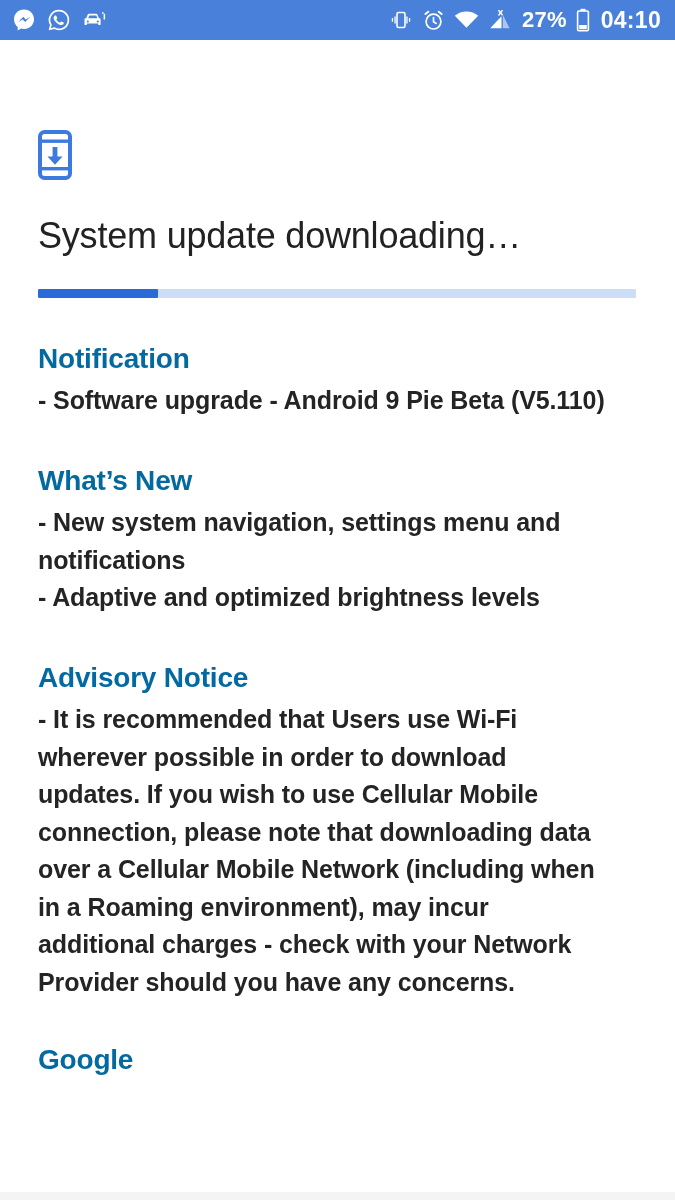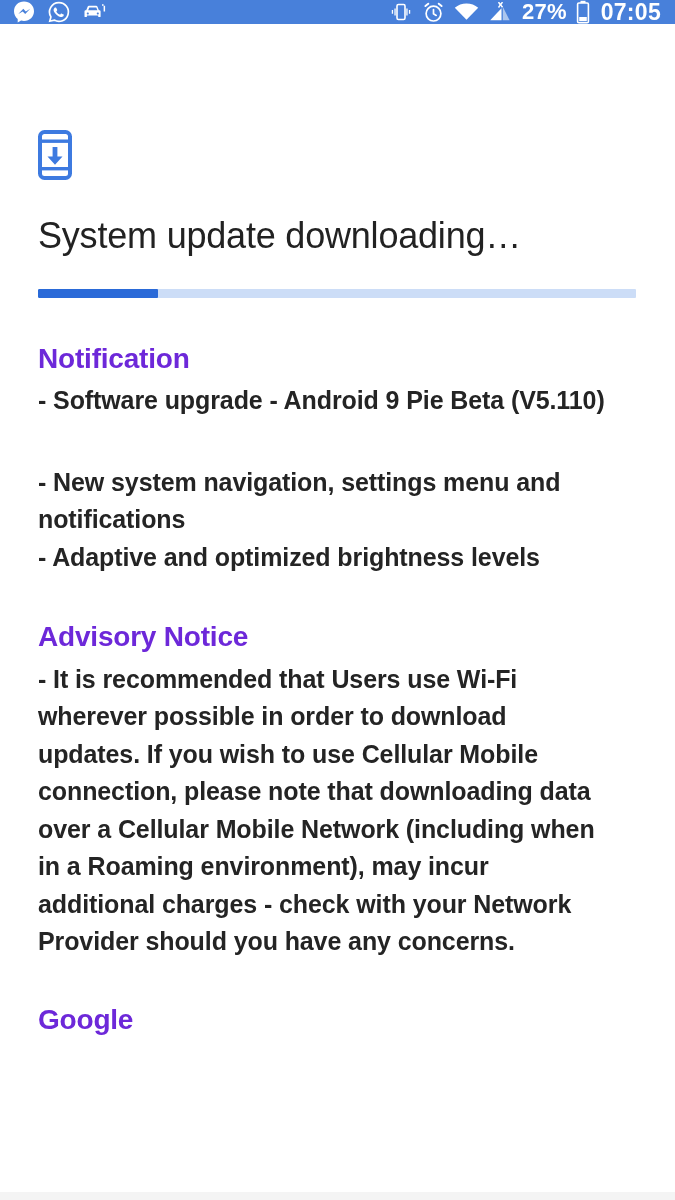--- a/index.html
+++ b/index.html
@@ -7,21 +7,21 @@
     width:675px; height:1200px;
     background:#ffffff;
     font-family:"Liberation Sans", sans-serif;
     overflow:hidden;
   }
   body { position:relative; }
 
   
   .statusbar{
     position:absolute; top:0; left:0;
-    width:675px; height:24px;
+    width:675px; height:40px;
     background:#4880da;
     display:flex; align-items:center;
     padding:0 14px 0 12px;
     color:#ffffff;
   }
   .sb-left{ display:flex; align-items:center; gap:11px; }
   .sb-right{ display:flex; align-items:center; gap:9px; margin-left:auto; }
   .sb-icon{ display:block; line-height:0; }
   .sb-text{
     font-size:22px; font-weight:700; letter-spacing:.2px;
@@ -53,21 +53,21 @@
     position:relative; overflow:hidden;
   }
   .progress-fill{
     position:absolute; top:0; left:0; height:100%;
     background:#2a6ad8; border-radius:1px;
   }
 
   .section{ margin-top:44px; }
   .section.tight{ margin-top:42px; }
   .sec-head{
-    font-size:28px; font-weight:700; color:#6d28d9;
+    font-size:28px; font-weight:700; color:#0369a1;
     letter-spacing:-.2px; line-height:1.2;
     margin-bottom:7px;
   }
   .sec-line{
     font-size:25px; font-weight:700; color:#242424;
     line-height:1.50; letter-spacing:-.1px;
   }
   .bottom-rule{
     position:absolute; left:0; bottom:0;
     width:675px; height:8px; background:#f4f4f4;
@@ -125,21 +125,21 @@
       </svg>
     </span>
     <span class="sb-text">27%</span>
     <span class="sb-icon">
       <svg width="14" height="24" viewBox="0 0 14 24">
         <rect x="4.5" y="0.8" width="5" height="2.2" fill="#ffffff"></rect>
         <rect x="1.6" y="3" width="10.8" height="19.8" rx="1.3" fill="none" stroke="#ffffff" stroke-width="1.6"></rect>
         <rect x="3.2" y="17" width="7.6" height="4.2" fill="#ffffff"></rect>
       </svg>
     </span>
-    <span class="sb-time">07:05</span>
+    <span class="sb-time">04:10</span>
   </div>
 </div>
 
 <div class="content">
 
   <div class="update-icon">
     <svg width="34" height="50" viewBox="0 0 34 50">
       <rect x="2" y="2" width="30" height="46" rx="4.5" fill="none" stroke="#3d7ae0" stroke-width="4"></rect>
       <rect x="4" y="9.5" width="26" height="3.4" fill="#3d7ae0"></rect>
       <rect x="4" y="37" width="26" height="3.4" fill="#3d7ae0"></rect>
@@ -152,20 +152,21 @@
   <div class="progress-track" style="background: rgb(204, 221, 247);">
     <div class="progress-fill" style="width: 20%; background: rgb(42, 106, 216);"></div>
   </div>
 
   <div class="section">
     <div class="sec-head">Notification</div>
     <div class="sec-line">- Software upgrade - Android 9 Pie Beta (V5.110)</div>
   </div>
 
   <div class="section">
+    <div class="sec-head">What’s New</div>
     <div class="sec-line">- New system navigation, settings menu and notifications</div>
     <div class="sec-line">- Adaptive and optimized brightness levels</div>
   </div>
 
   <div class="section">
     <div class="sec-head">Advisory Notice</div>
     <div class="sec-line">- It is recommended that Users use Wi-Fi wherever possible in order to download updates. If you wish to use Cellular Mobile connection, please note that downloading data over a Cellular Mobile Network (including when in a Roaming environment), may incur additional charges - check with your Network Provider should you have any concerns.</div>
   </div>
 
   <div class="section tight">

